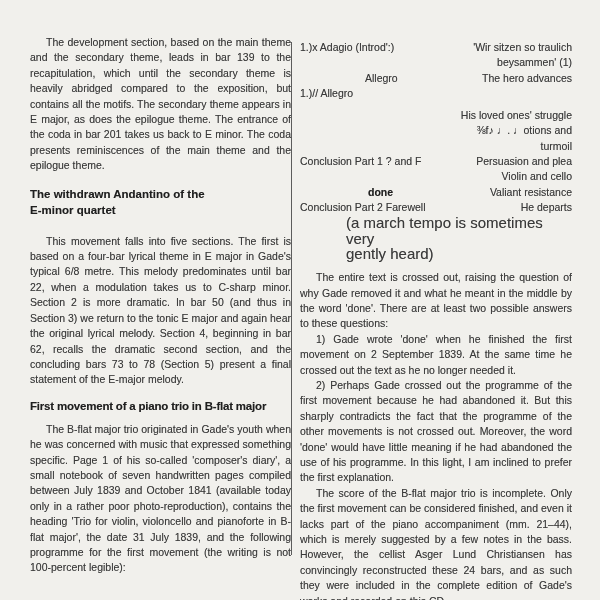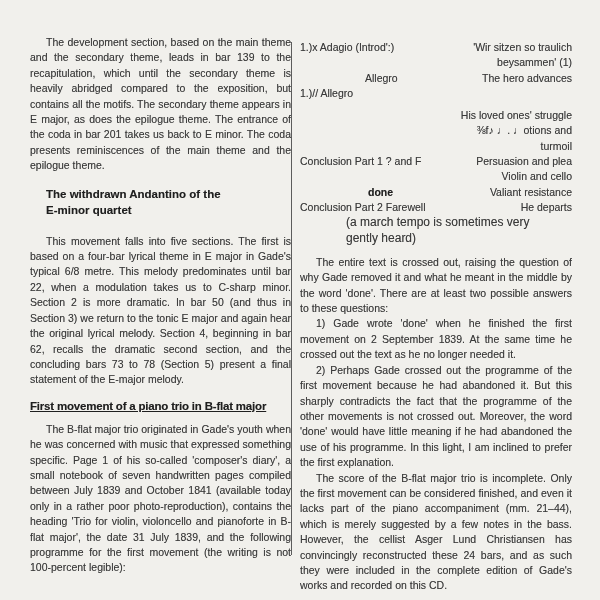--- a/index.html
+++ b/index.html
@@ -46,28 +46,27 @@
     text-indent: 16px;
     margin: 0;
     color: #3a3a3a;
     text-shadow: 0 0 0.4px rgba(58,58,58,0.45);
   }
   .sect-heading {
     font-size: 11.5px;
     line-height: 16px;
     font-weight: bold;
     color: #1f1f1f;
-    margin: 12px 0 16px 16px;
+    margin: 12px 0 16px 0;
     text-shadow: 0 0 0.4px rgba(31,31,31,0.4);
   }
   .sect-heading.one-line {
     margin: 10px 0 8px 0;
     white-space: nowrap;
     letter-spacing: -0.2px;
-    text-decoration: underline;
   }
   .programme {
     margin-bottom: 9px;
   }
   .prow {
     display: flex;
     align-items: flex-start;
     font-size: 10.5px;
     line-height: 15.3px;
     color: #3a3a3a;
@@ -92,21 +91,21 @@
     flex: 1 1 auto;
     text-align: right;
   }
   .row-gap {
     margin-top: 7px;
   }
   .pnote {
     padding-left: 46px;
     width: 200px;
     box-sizing: content-box;
-    font-size: 12px;
+    font-size: 15px;
     line-height: 15.3px;
     color: #3a3a3a;
     text-shadow: 0 0 0.4px rgba(58,58,58,0.45);
   }
   .after-table {
     margin-top: 8px;
   }
   .page-number {
     position: absolute;
     left: 249px;

